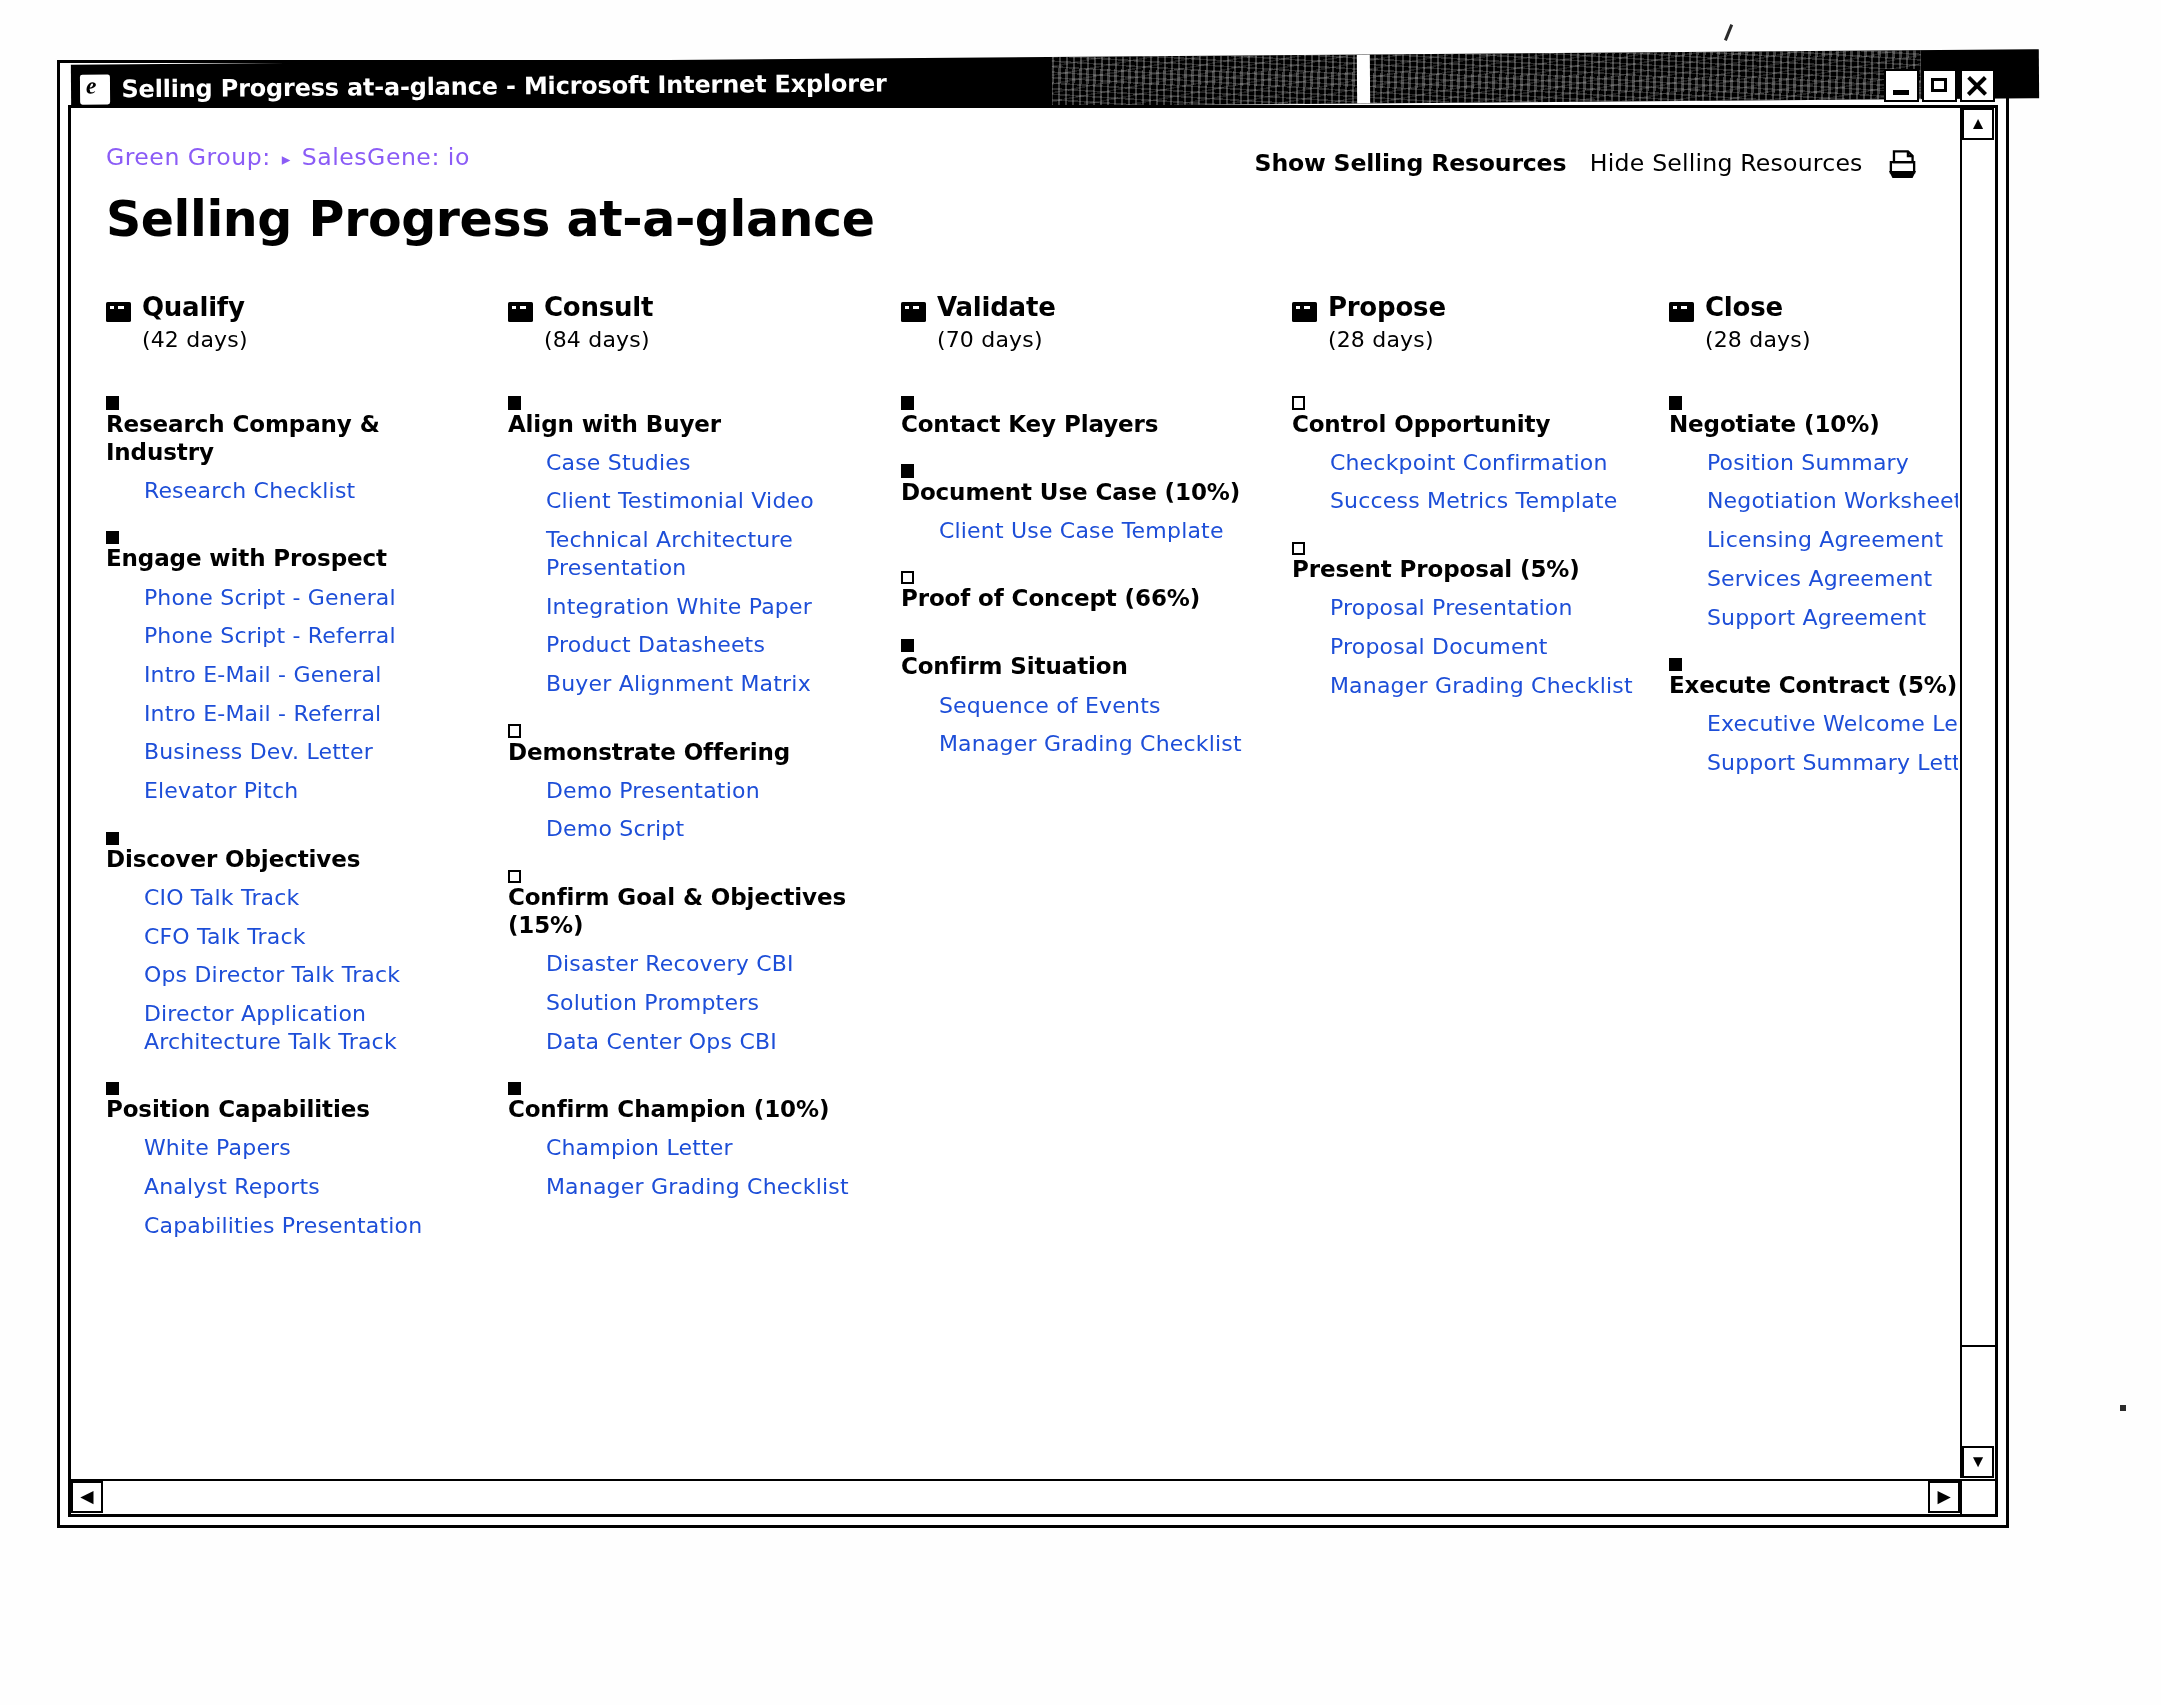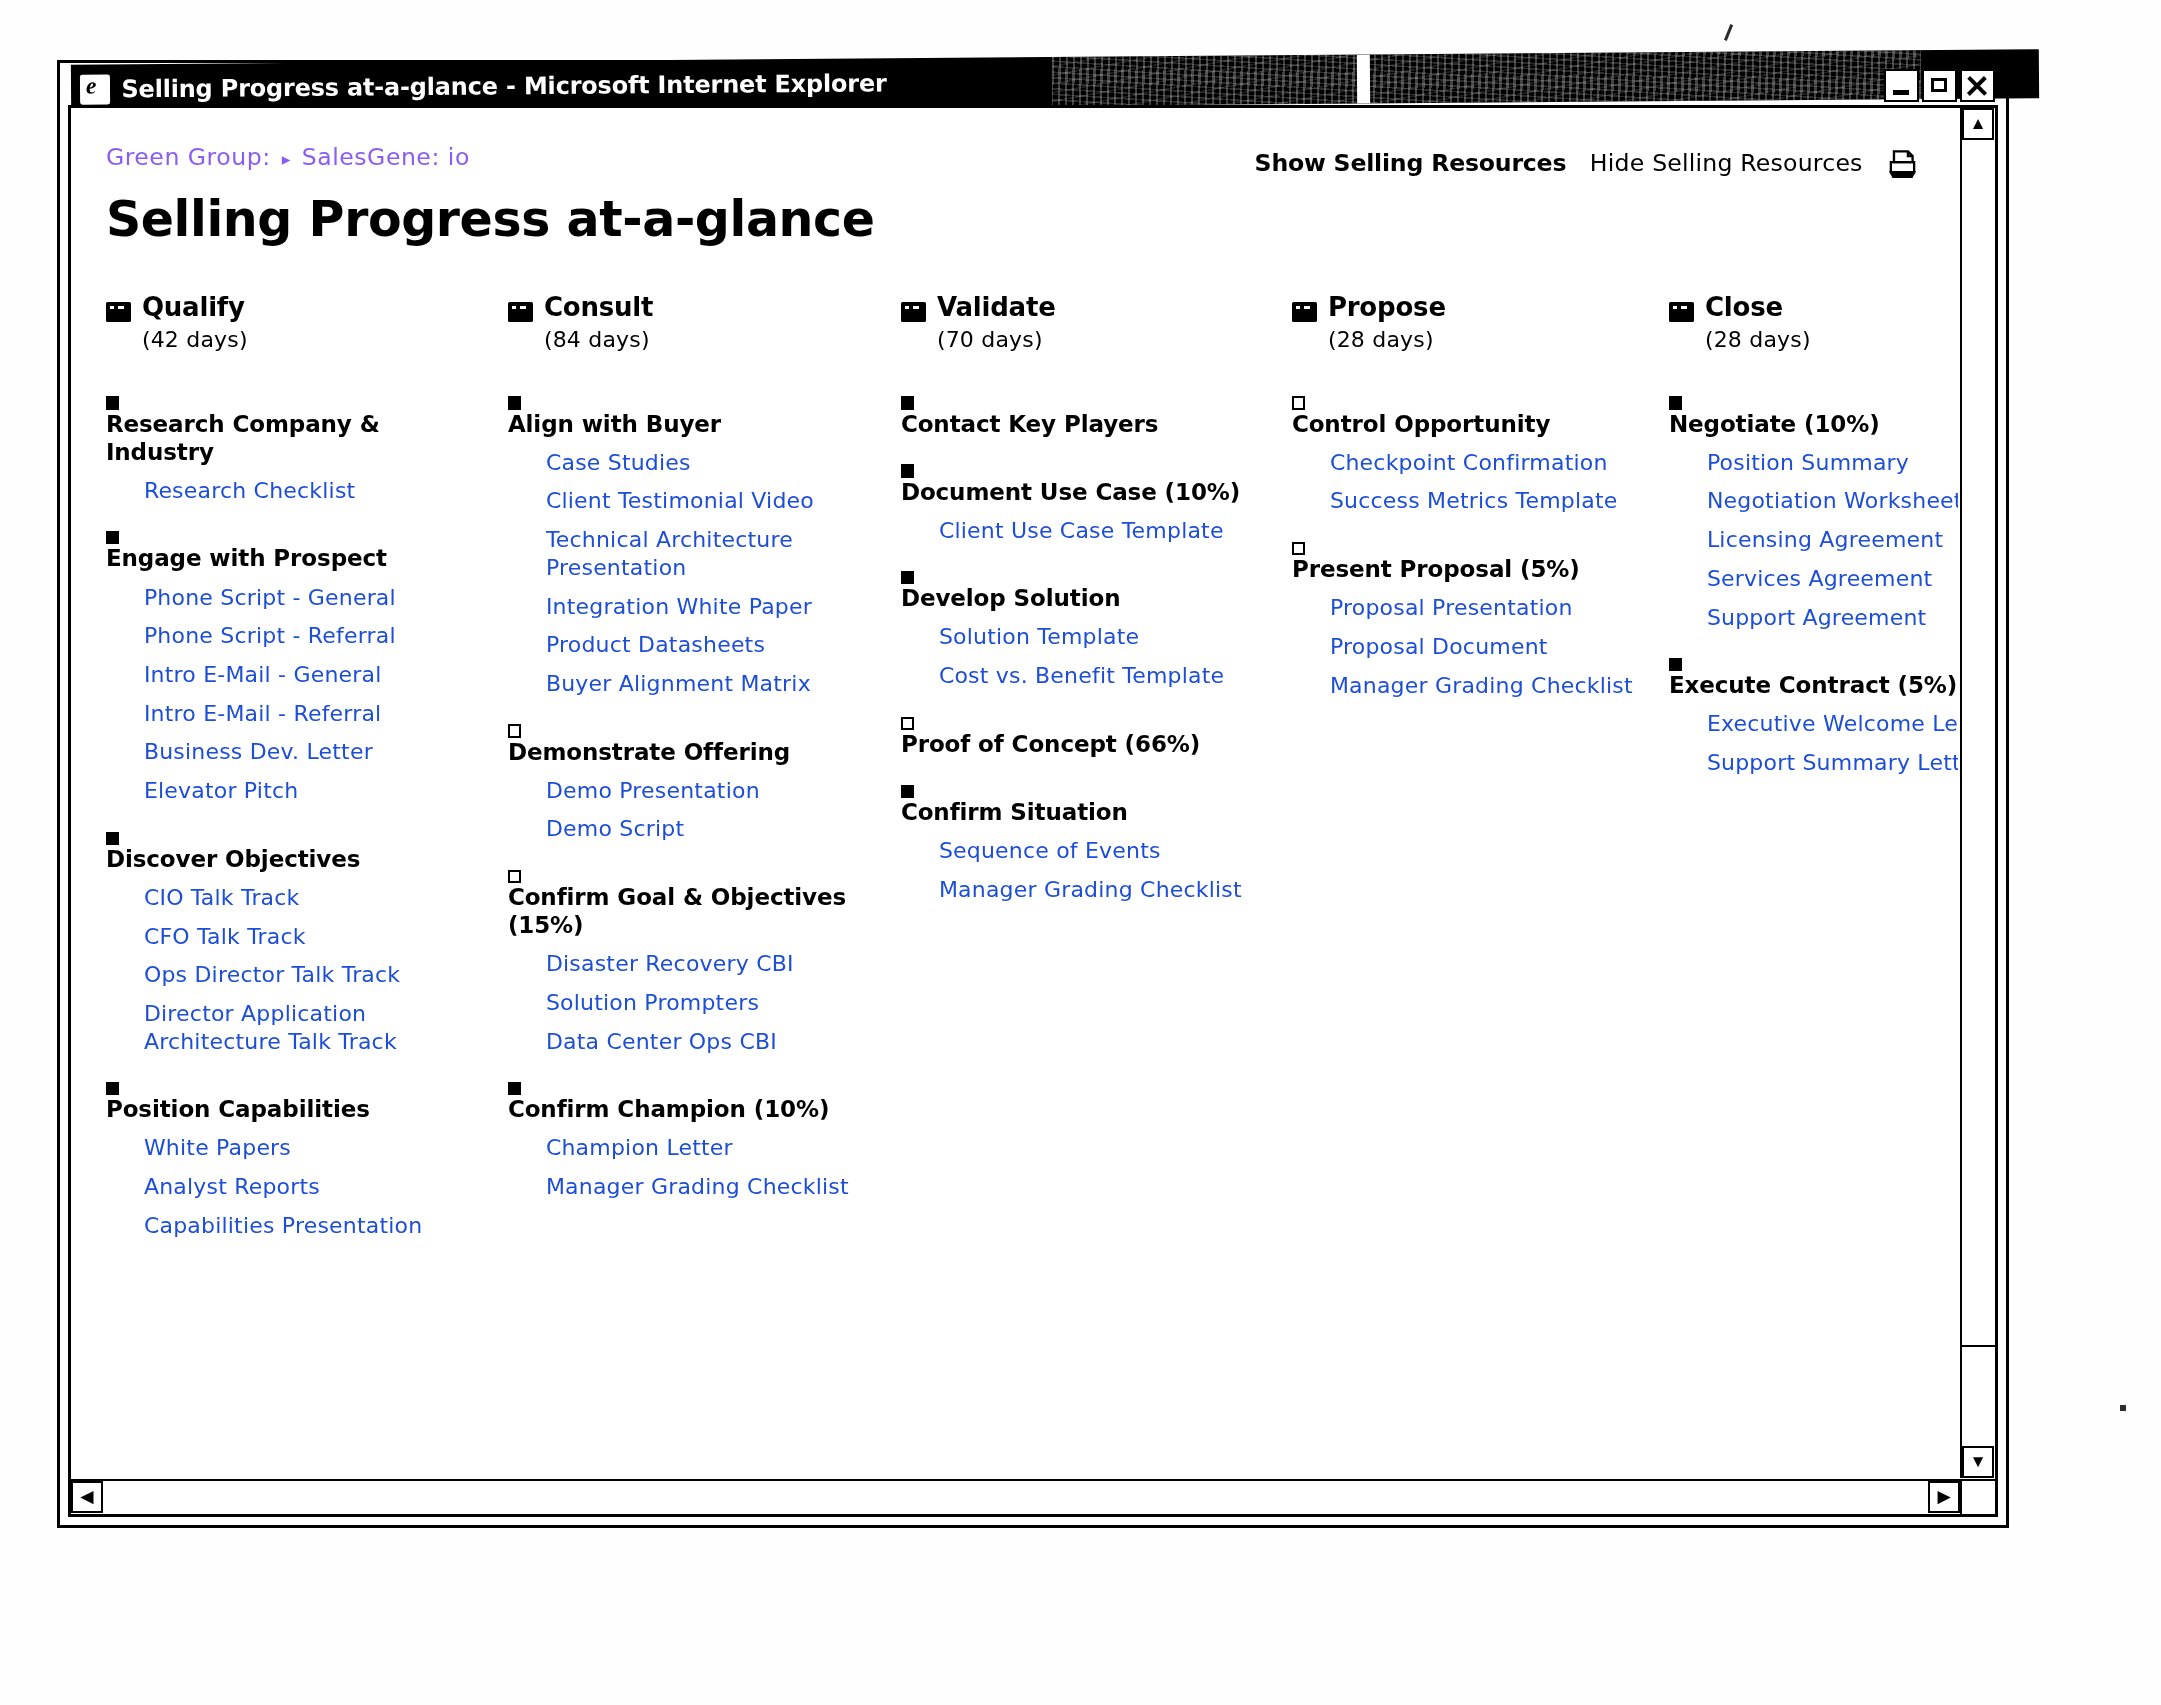--- a/index.html
+++ b/index.html
@@ -557,30 +557,20 @@
             <div class="activity">
               <div class="act-head-row">
                 <span class="act-bullet filled"></span>
                 <span class="act-title">Document Use Case (10%)</span>
               </div>
               <div class="resources">
                 <div class="resource">Client Use Case Template</div>
               </div>
             </div>
 
-            <div class="activity">
-              <div class="act-head-row">
-                <span class="act-bullet filled"></span>
-                <span class="act-title">Develop Solution</span>
-              </div>
-              <div class="resources">
-                <div class="resource">Solution Template</div>
-                <div class="resource">Cost vs. Benefit Template</div>
-              </div>
-            </div>
 
             <div class="activity">
               <div class="act-head-row">
                 <span class="act-bullet hollow"></span>
                 <span class="act-title">Proof of Concept (66%)</span>
               </div>
             </div>
 
             <div class="activity">
               <div class="act-head-row">

